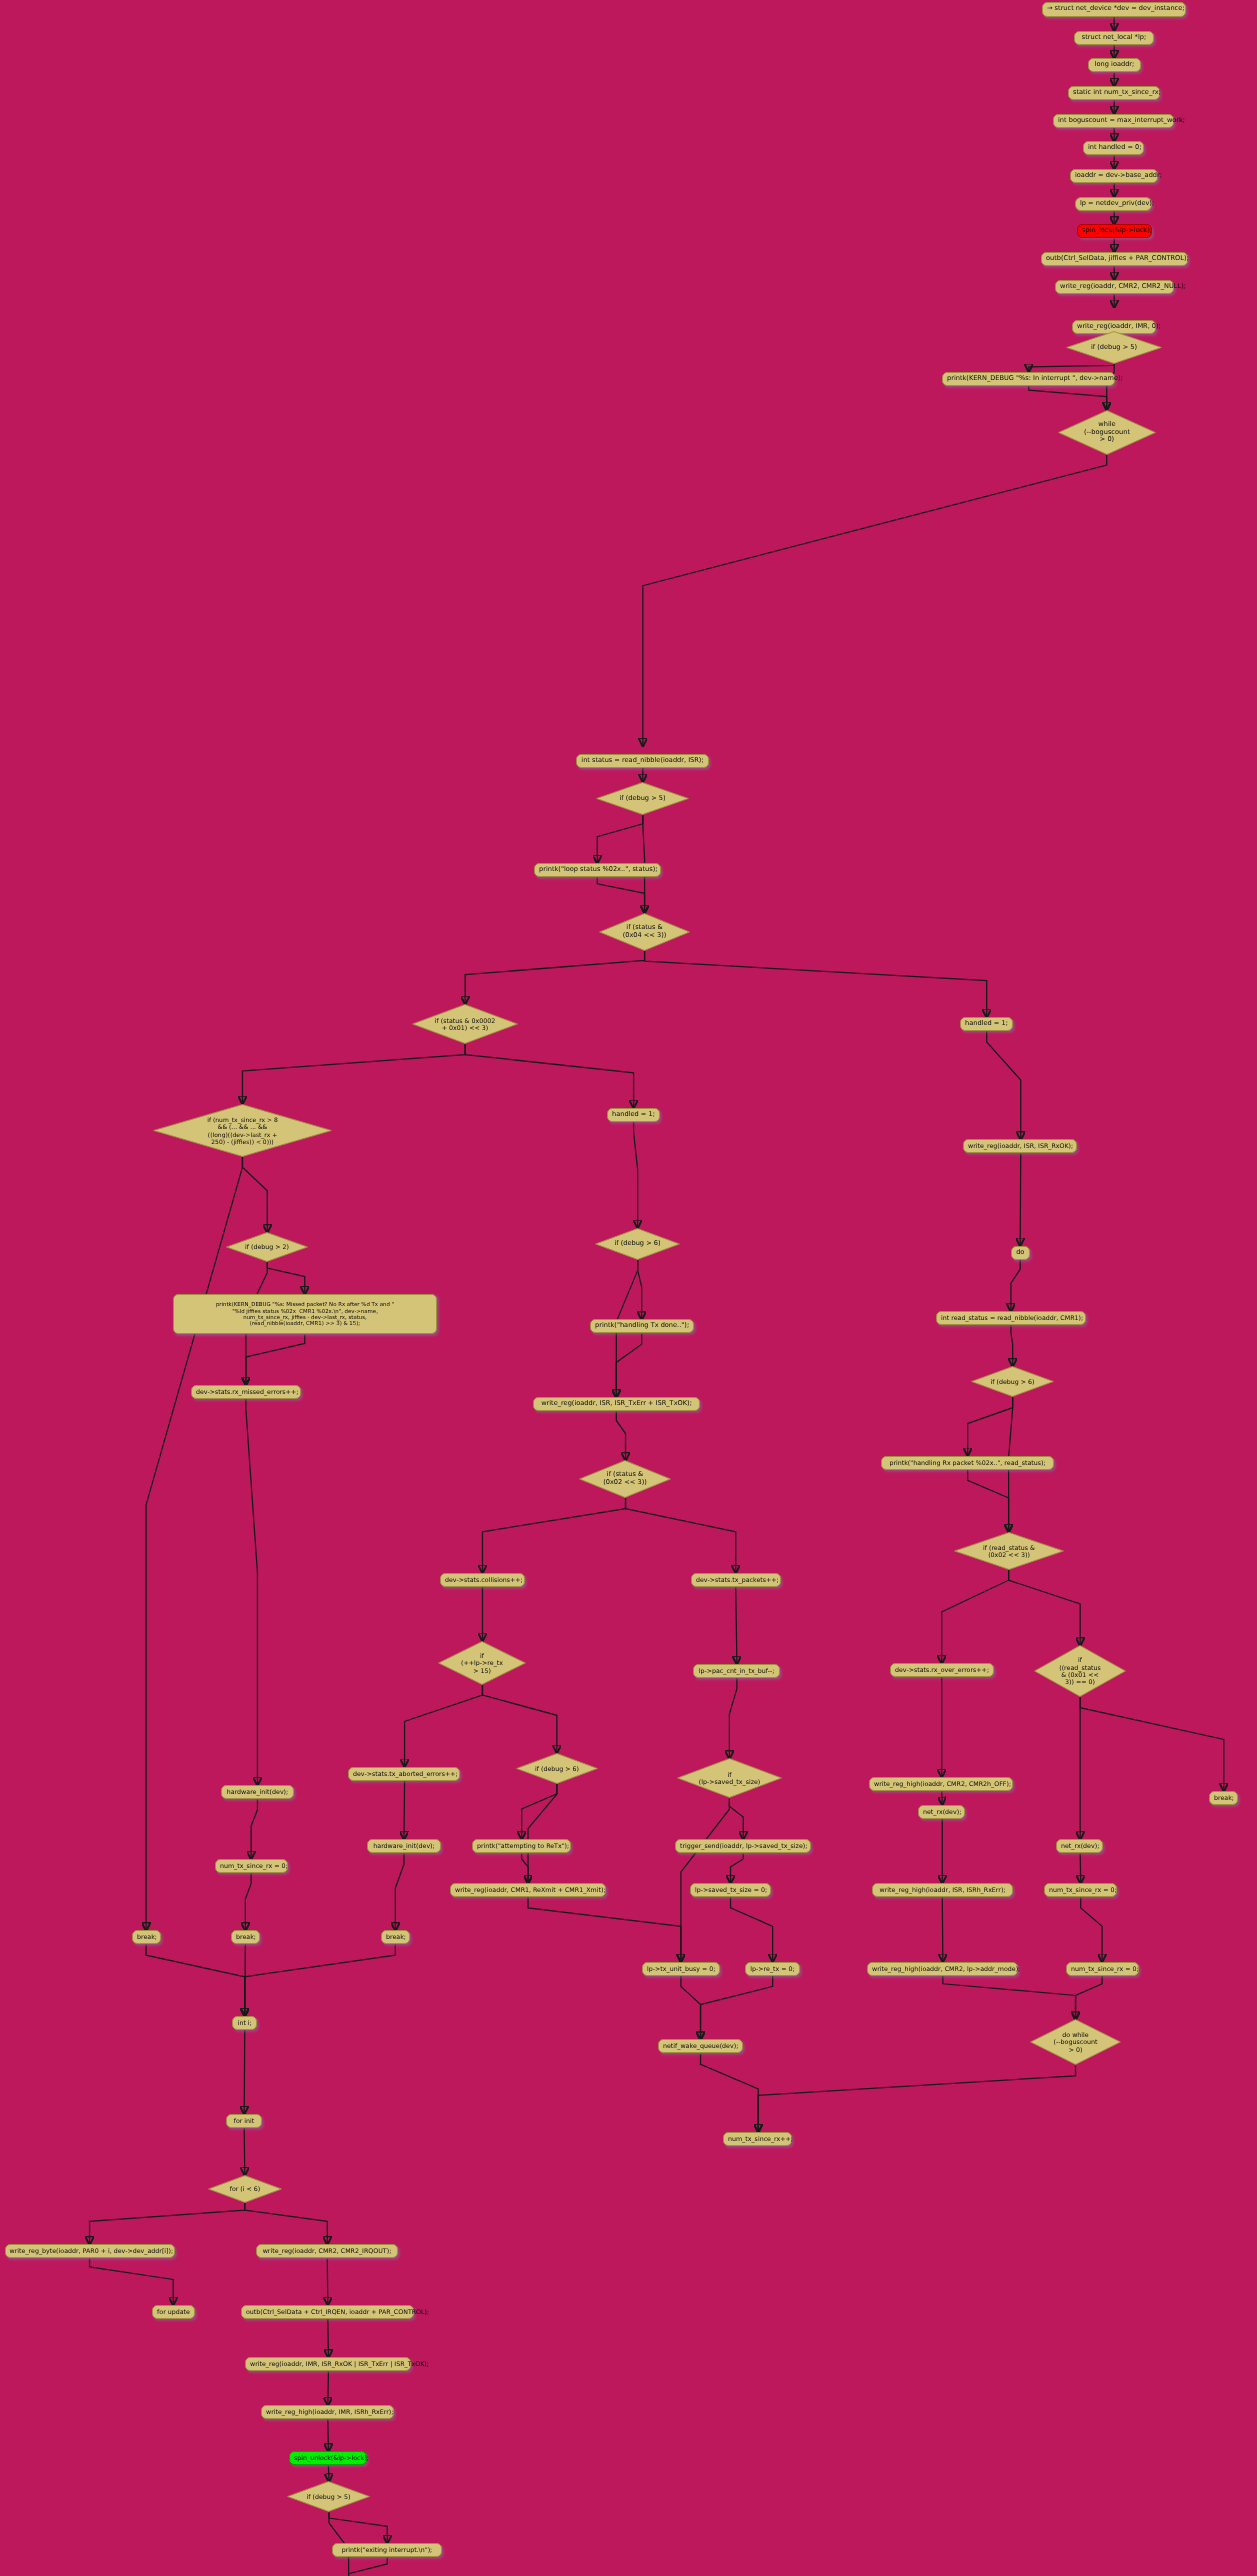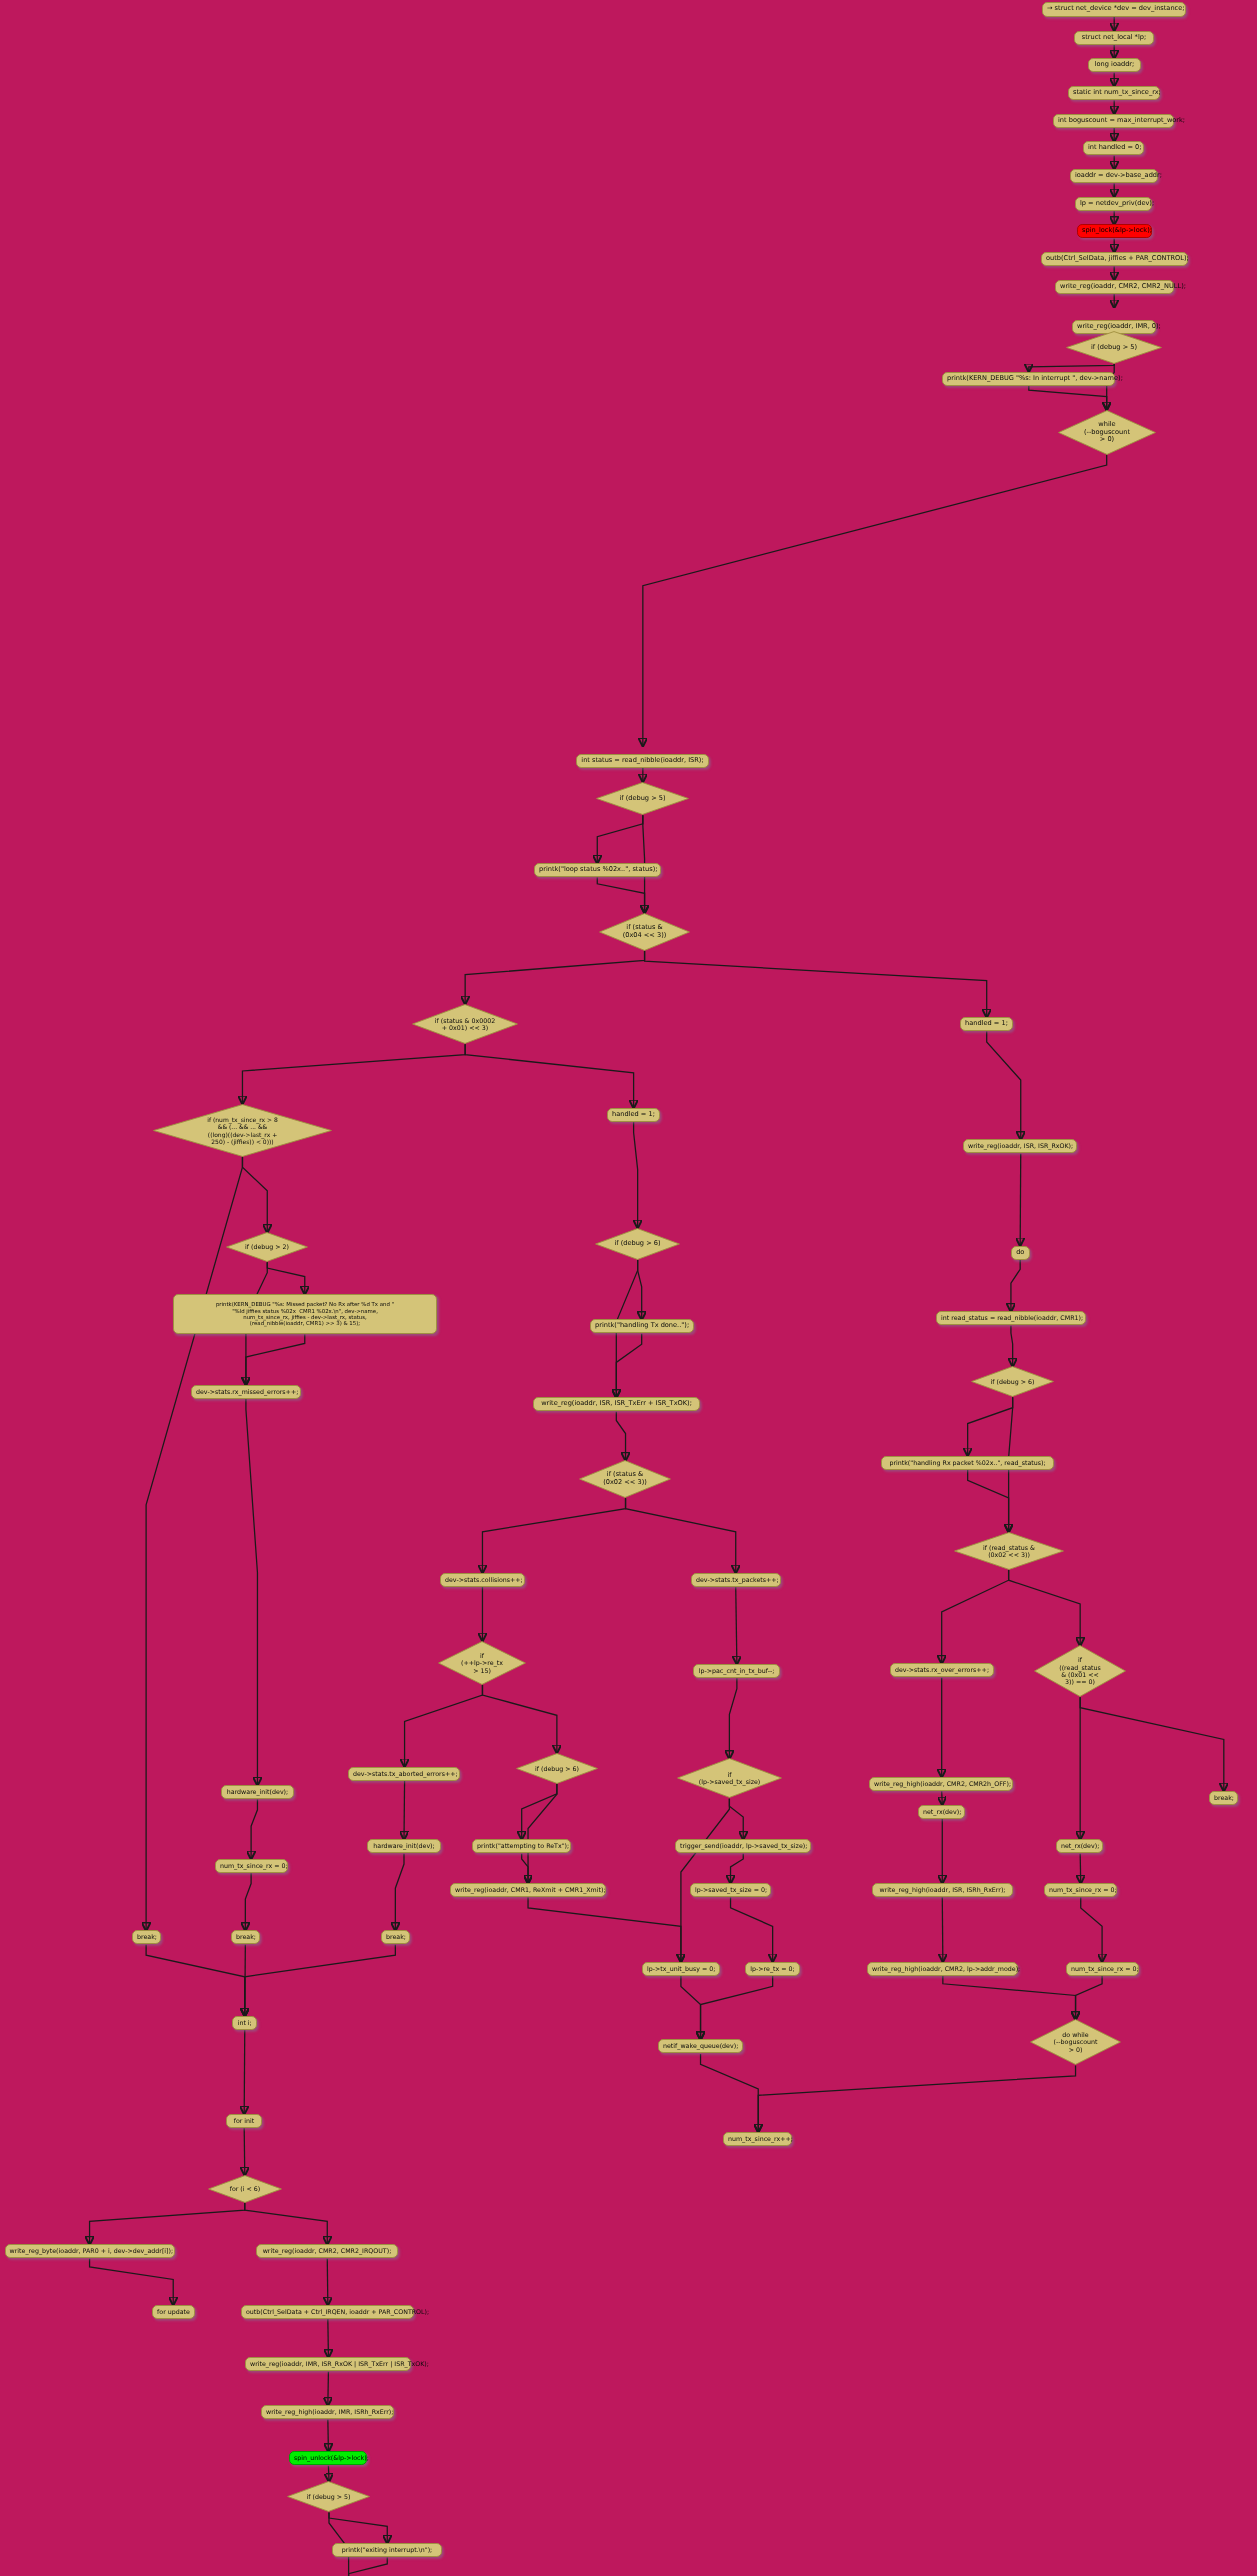--- a/index.html
+++ b/index.html
@@ -188,21 +188,21 @@
       </g>
   </svg>
   <div id="node-layer">
       <div class="node rect" style="left: 1042px; top: 1.7px; width: 144px; height: 15px; font-size: 6.6px;"><span class="nlabel">→ struct net_device *dev = dev_instance;</span></div>
       <div class="node rect" style="left: 1074px; top: 31px; width: 80px; height: 14.4px; font-size: 6.6px;"><span class="nlabel">struct net_local *lp;</span></div>
       <div class="node rect" style="left: 1088px; top: 58px; width: 53px; height: 14.4px; font-size: 6.6px;"><span class="nlabel">long ioaddr;</span></div>
       <div class="node rect" style="left: 1068px; top: 86px; width: 92px; height: 14.4px; font-size: 6.6px;"><span class="nlabel">static int num_tx_since_rx;</span></div>
       <div class="node rect" style="left: 1053px; top: 114px; width: 121px; height: 14.4px; font-size: 6.6px;"><span class="nlabel">int boguscount = max_interrupt_work;</span></div>
       <div class="node rect" style="left: 1083px; top: 141px; width: 61px; height: 14.4px; font-size: 6.6px;"><span class="nlabel">int handled = 0;</span></div>
       <div class="node rect" style="left: 1070px; top: 169px; width: 88px; height: 14.4px; font-size: 6.6px;"><span class="nlabel">ioaddr = dev-&gt;base_addr;</span></div>
-      <div class="node rect" style="left: 1075px; top: 197px; width: 77px; height: 14.4px; font-size: 6.6px;"><span class="nlabel">lp = netdev_priv(dev);</span></div>
+      <div class="node rect" style="left: 1075px; top: 197px; width: 77px; height: 14.4px; font-size: 6.6px; border-radius: 6px;"><span class="nlabel">lp = netdev_priv(dev);</span></div>
       <div class="node rect red" style="left: 1077px; top: 224px; width: 75px; height: 14.4px; font-size: 6.6px;"><span class="nlabel">spin_lock(&amp;lp-&gt;lock);</span></div>
       <div class="node rect" style="left: 1041px; top: 252px; width: 147px; height: 14.4px; font-size: 6.6px;"><span class="nlabel">outb(Ctrl_SelData, jiffies + PAR_CONTROL);</span></div>
       <div class="node rect" style="left: 1055px; top: 280px; width: 119px; height: 14.4px; font-size: 6.6px;"><span class="nlabel">write_reg(ioaddr, CMR2, CMR2_NULL);</span></div>
       <div class="node rect" style="left: 1072px; top: 320px; width: 84px; height: 14.4px; font-size: 6.6px; justify-content: flex-end;"><span class="nlabel">write_reg(ioaddr, IMR, 0);</span></div>
       <div class="node diamond" style="left: 1066px; top: 331px; width: 96px; height: 33px; font-size: 6.6px;"><svg class="diamond-shape" viewBox="0 0 166 58" preserveAspectRatio="none">
           <polygon points="83,1 165,29 83,57 1,29" fill="#d4c478" stroke="#a09040" stroke-width="1.6"></polygon>
         </svg><span class="diamond-label">if (debug &gt; 5)</span></div>
       <div class="node rect" style="left: 942px; top: 372px; width: 173px; height: 14.4px; font-size: 6.6px;"><span class="nlabel">printk(KERN_DEBUG "%s: In interrupt ", dev-&gt;name);</span></div>
       <div class="node diamond" style="left: 1058px; top: 410px; width: 98px; height: 45px; font-size: 6.6px;"><svg class="diamond-shape" viewBox="0 0 170 78" preserveAspectRatio="none">
           <polygon points="85,1 169,39 85,77 1,39" fill="#d4c478" stroke="#a09040" stroke-width="1.6"></polygon>

